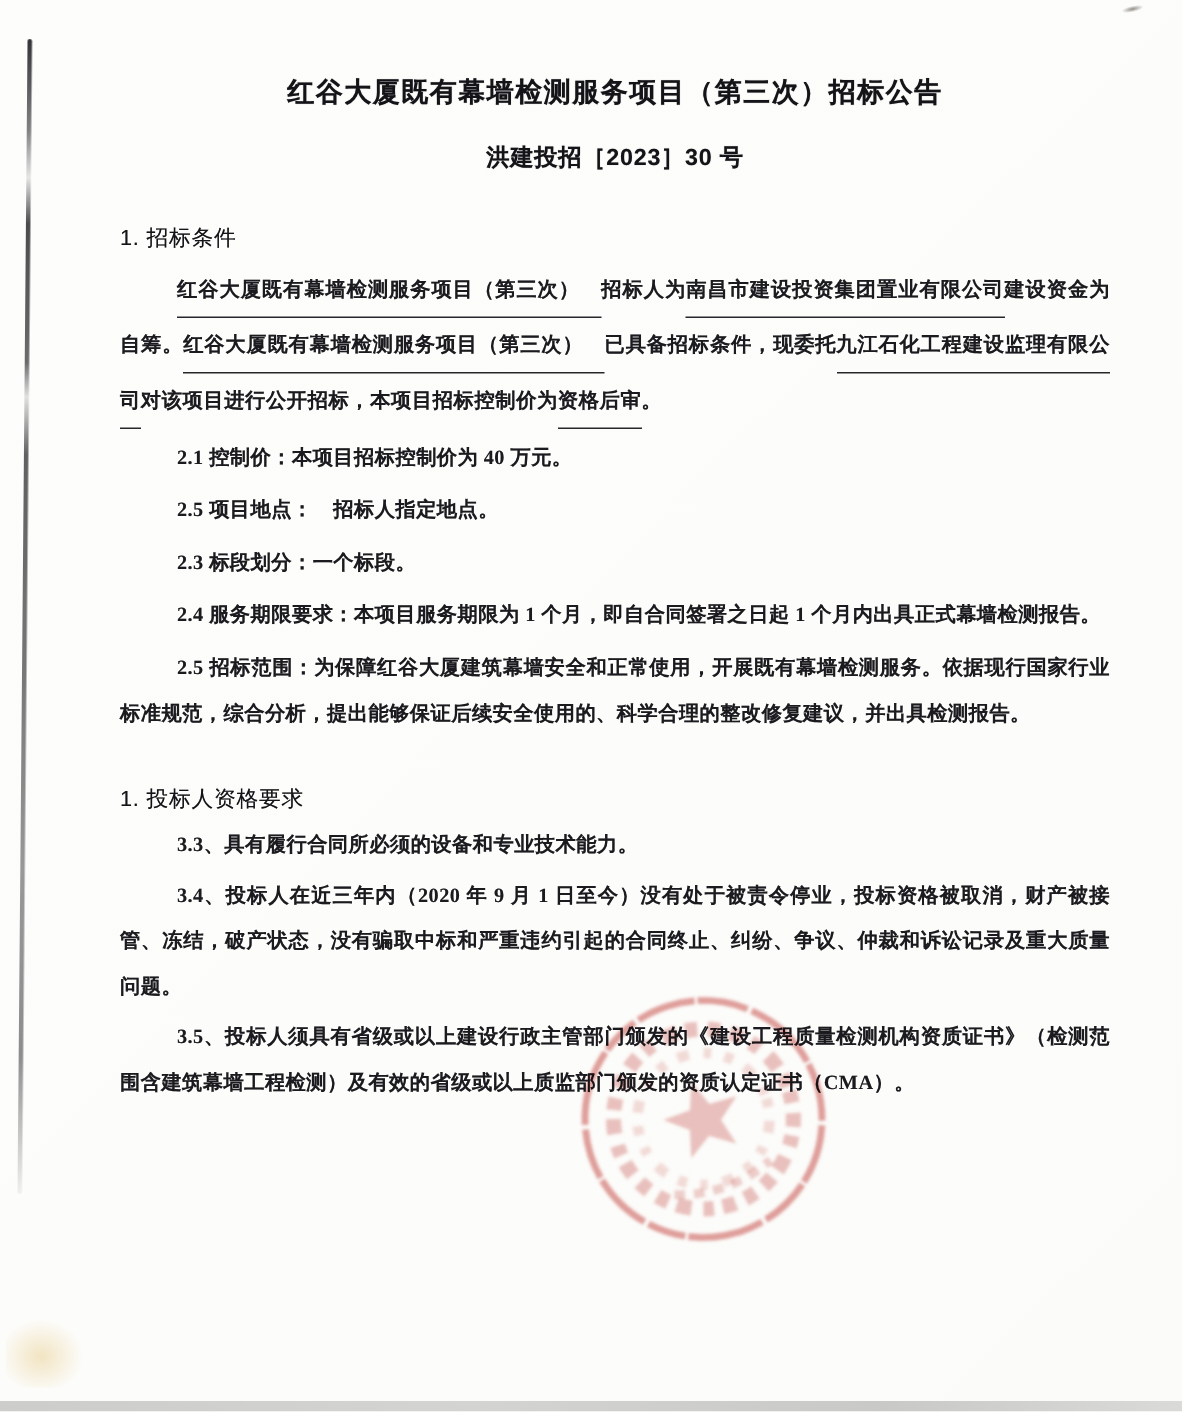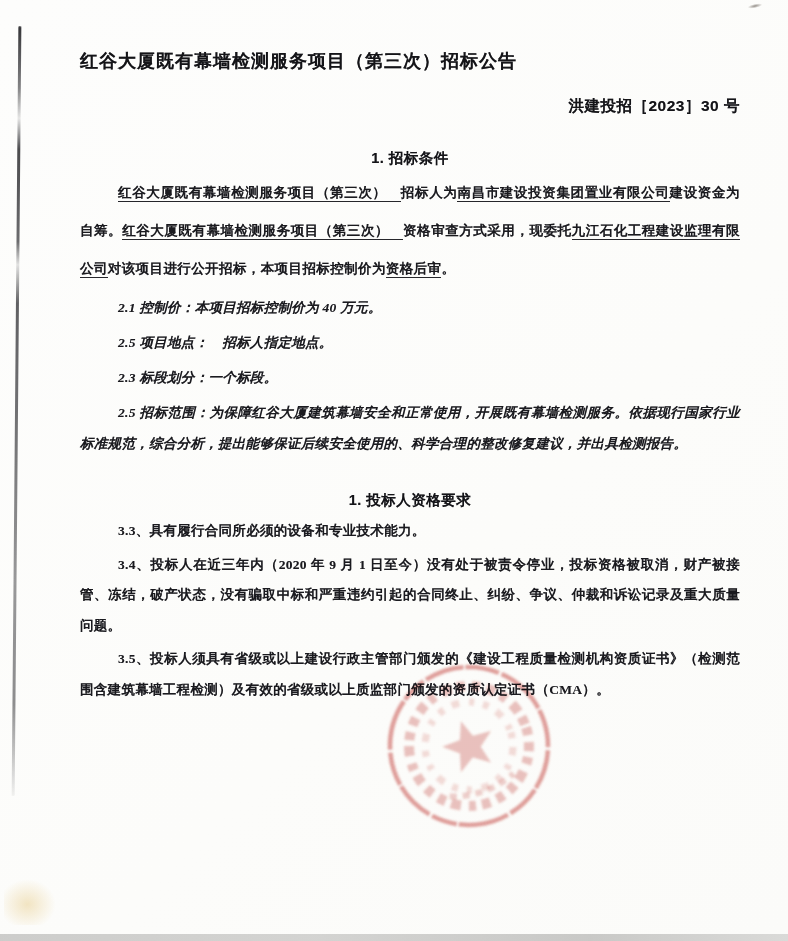--- a/index.html
+++ b/index.html
@@ -49,45 +49,45 @@
     transform:rotate(-12deg);
   }
 
   
   .content{
     position:absolute;left:80px;top:48px;width:660px;
     color:#18181c;
   }
   .doc-title{
     margin:0;
+    text-align:center;
     font-family:"Liberation Sans","DejaVu Sans",sans-serif;
     font-size:18px;font-weight:700;
     letter-spacing:1px;
     line-height:26px;
     color:#141418;
     text-shadow:0 0 .5px rgba(20,20,24,.55);
   }
   .doc-number{
     margin:21px 0 0 0;
-    text-align:right;
+    text-align:center;
     font-family:"Liberation Sans","DejaVu Sans",sans-serif;
     font-size:15.5px;font-weight:700;
     letter-spacing:.5px;
     line-height:22px;
     color:#141418;
     text-shadow:0 0 .5px rgba(20,20,24,.5);
   }
   .sec-heading{
     margin:32px 0 6px 0;
     font-family:"Liberation Sans","DejaVu Sans",sans-serif;
-    font-size:14.5px;font-weight:700;
+    font-size:14.5px;font-weight:400;
     letter-spacing:.5px;
     color:#141418;
     text-shadow:0 0 .4px rgba(20,20,24,.5);
-    text-align:center;
   }
   .para{
     margin:6px 0 0 0;
     font-size:13.5px;
     font-weight:600;
     line-height:37px;
     text-align:justify;
     text-indent:38px;
     letter-spacing:.4px;
     color:#1a1a1f;
@@ -98,25 +98,24 @@
     font-size:13.5px;
     font-weight:600;
     line-height:30.5px;
     text-align:justify;
     text-indent:38px;
     letter-spacing:.3px;
     color:#1a1a1f;
     text-shadow:0 0 .4px rgba(26,26,31,.4);
   }
   .clause + .clause{margin-top:3px;}
-  .sec2 .clause{line-height:31px;margin-top:4px;font-style:italic;}
+  .sec2 .clause{line-height:31px;margin-top:4px;}
   .u{
     border-bottom:1.3px solid #26262b;
-    padding-bottom:0;
-    font-family:Liberation Mono, monospace;
+    padding-bottom:11px;
   }
 
   
   .stamp{
     position:absolute;left:383px;top:660px;width:172px;height:172px;
     mix-blend-mode:multiply;
     pointer-events:none;
   }
 </style>
 </head>
@@ -128,26 +127,27 @@
   <div class="bottom-strip"></div>
   <div class="smudge"></div>
   <div class="speck"></div>
 
   <div class="content">
 
     <h1 class="doc-title">红谷大厦既有幕墙检测服务项目（第三次）招标公告</h1>
     <div class="doc-number">洪建投招［2023］30 号</div>
 
     <div class="sec-heading">1. 招标条件</div>
-    <p class="para"><span class="u">红谷大厦既有幕墙检测服务项目（第三次）　</span><span>招标人为</span><span class="u">南昌市建设投资集团置业有限公司</span><span>建设资金为自筹。</span><span class="u">红谷大厦既有幕墙检测服务项目（第三次）　</span><span>资格审查方式采用，现委托</span><span class="u">九江石化工程建设监理有限公司</span><span>对该项目进行公开招标，本项目招标控制价为</span><span class="u">资格后审</span><span>。</span></p>
+    <p class="para"><span class="u">红谷大厦既有幕墙检测服务项目（第三次）　</span><span>招标人为</span><span class="u">南昌市建设投资集团置业有限公司</span><span>建设资金为自筹。</span><span class="u">红谷大厦既有幕墙检测服务项目（第三次）　</span><span>已具备招标条件，现委托</span><span class="u">九江石化工程建设监理有限公司</span><span>对该项目进行公开招标，本项目招标控制价为</span><span class="u">资格后审</span><span>。</span></p>
 
     <div class="sec2">
       <p class="clause">2.1 控制价：本项目招标控制价为 40 万元。</p>
       <p class="clause">2.5 项目地点：　招标人指定地点。</p>
       <p class="clause">2.3 标段划分：一个标段。</p>
+      <p class="clause">2.4 服务期限要求：本项目服务期限为 1 个月，即自合同签署之日起 1 个月内出具正式幕墙检测报告。</p>
       <p class="clause">2.5 招标范围：为保障红谷大厦建筑幕墙安全和正常使用，开展既有幕墙检测服务。依据现行国家行业标准规范，综合分析，提出能够保证后续安全使用的、科学合理的整改修复建议，并出具检测报告。</p>
     </div>
 
     <div class="sec3">
       <div class="sec-heading">1. 投标人资格要求</div>
       <p class="clause">3.3、具有履行合同所必须的设备和专业技术能力。</p>
       <p class="clause">3.4、投标人在近三年内（2020 年 9 月 1 日至今）没有处于被责令停业，投标资格被取消，财产被接管、冻结，破产状态，没有骗取中标和严重违约引起的合同终止、纠纷、争议、仲裁和诉讼记录及重大质量问题。</p>
       <p class="clause">3.5、投标人须具有省级或以上建设行政主管部门颁发的《建设工程质量检测机构资质证书》（检测范围含建筑幕墙工程检测）及有效的省级或以上质监部门颁发的资质认定证书（CMA）。</p>
 
     </div>

